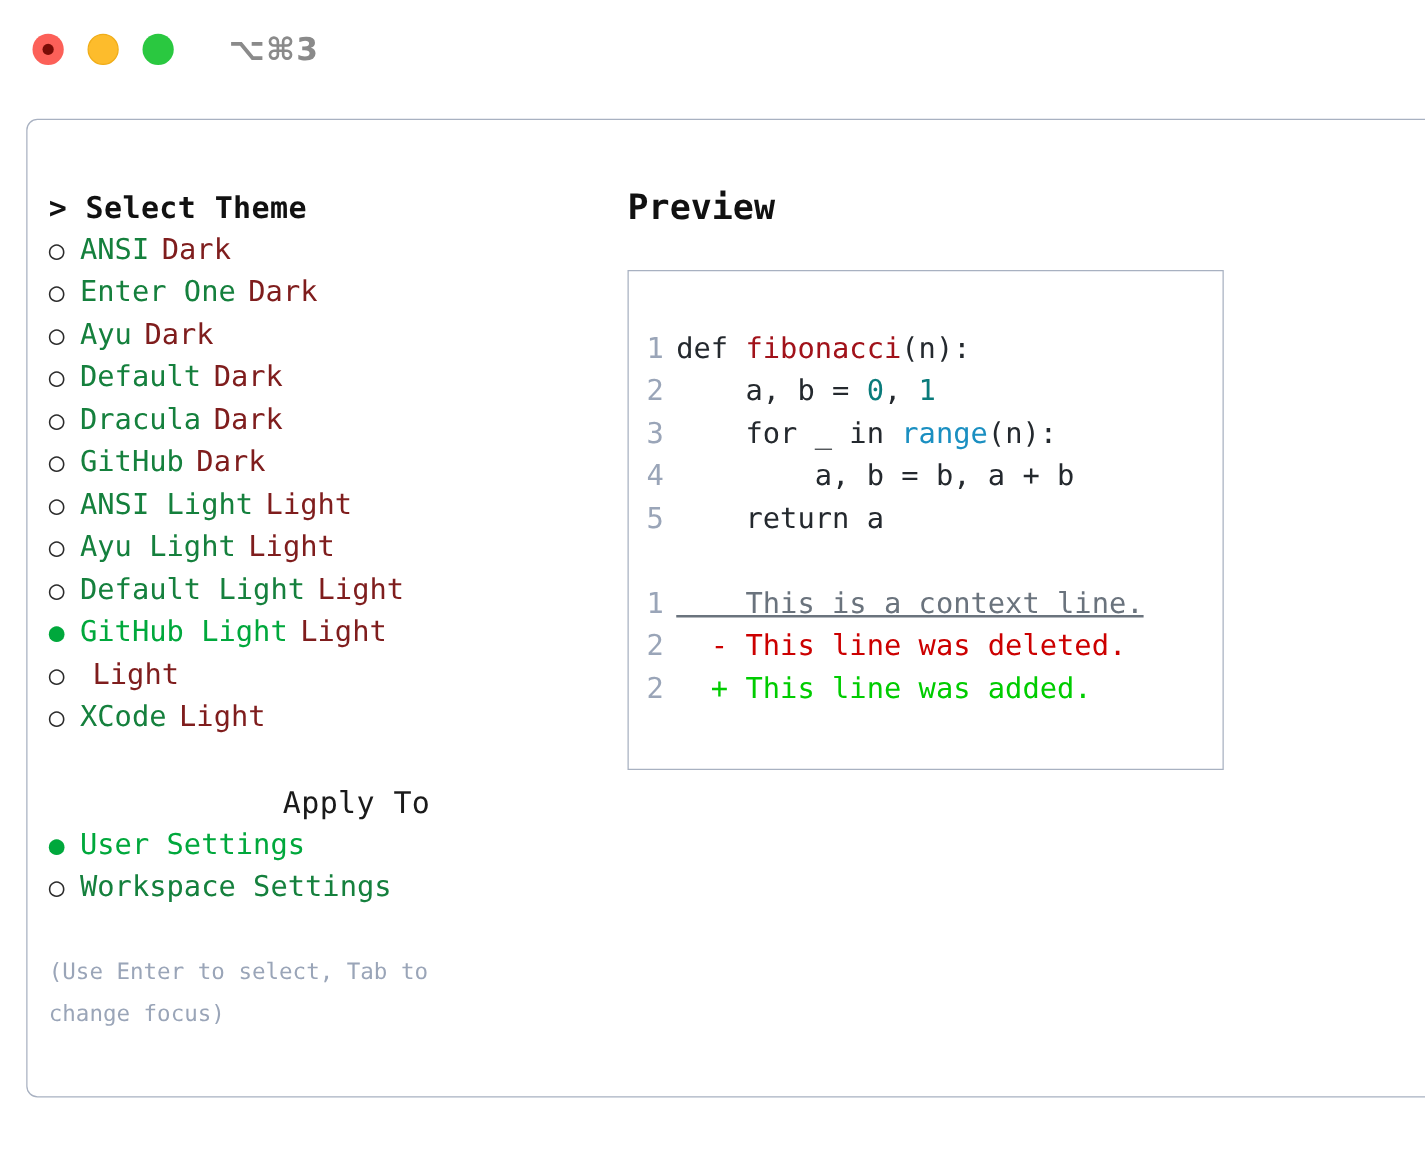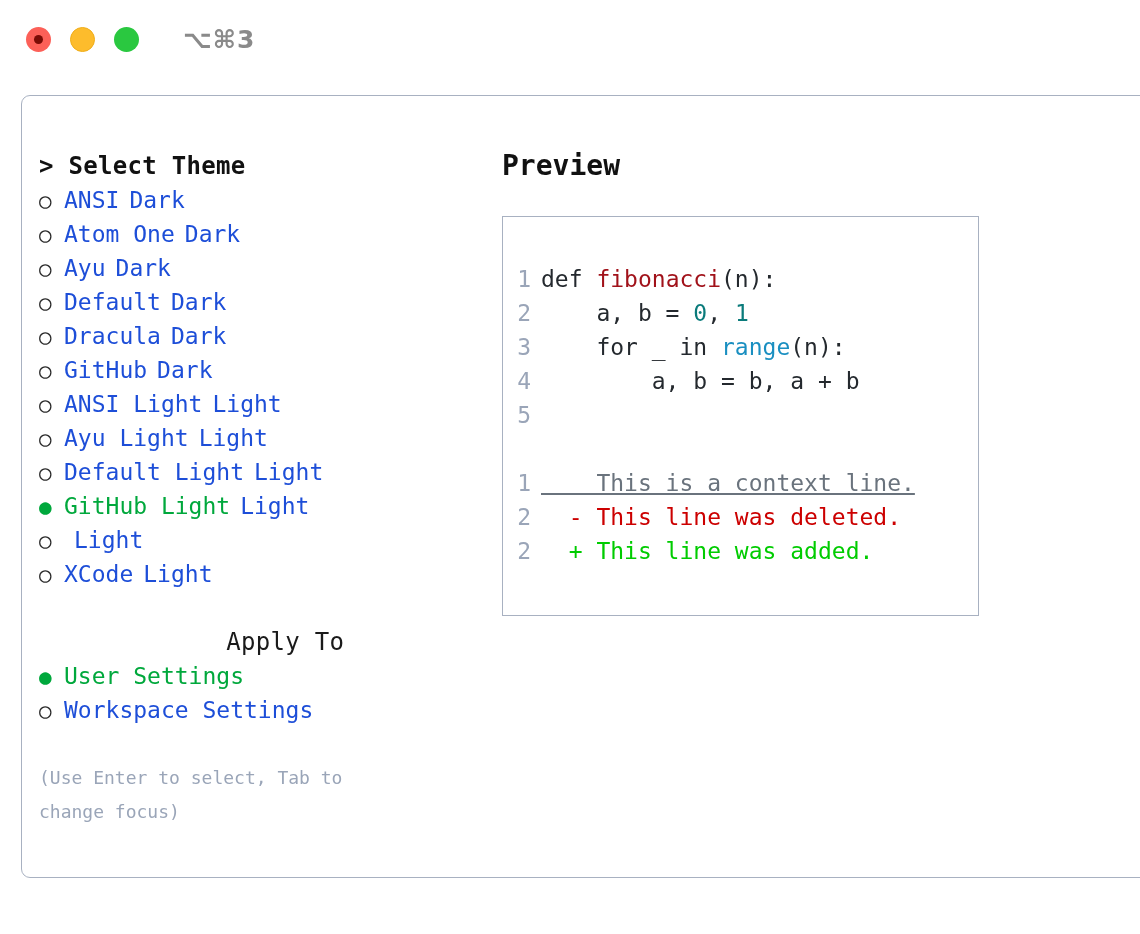--- a/index.html
+++ b/index.html
@@ -143,24 +143,24 @@
     flex: 0 0 25px;
     font-size: 21px;
     color: #2b2b2b;
     line-height: 34px;
   }
   .opt.selected .marker,
   .opt.selected .opt-label {
     color: #00a83c;
   }
   .opt .opt-label {
-    color: #1d4ed8;
+    color: #15803d;
   }
   .opt .opt-tag {
-    color: #1d4ed8;
+    color: #7f1d1d;
     margin-left: 10px;
     text-align: center;
   }
 
   .spacer-sm { height: 34px; }
 
   .apply-block { margin-top: 0; }
 
   .help {
     margin-top: 34px;
@@ -242,21 +242,21 @@
 
   <div class="panel">
     <div class="panel-inner">
 
       <div class="left-col">
 
         <div class="section-header">&gt; Select Theme</div>
 
         <ul class="opt-list" id="theme-list">
             <li class="opt"><span class="marker">○</span><span class="opt-label">ANSI</span><span class="opt-tag">Dark</span></li>
-            <li class="opt"><span class="marker">○</span><span class="opt-label">Atom One</span><span class="opt-tag">Dark</span></li>
+            <li class="opt"><span class="marker">○</span><span class="opt-label">Enter One</span><span class="opt-tag">Dark</span></li>
             <li class="opt"><span class="marker">○</span><span class="opt-label">Ayu</span><span class="opt-tag">Dark</span></li>
             <li class="opt"><span class="marker">○</span><span class="opt-label">Default</span><span class="opt-tag">Dark</span></li>
             <li class="opt"><span class="marker">○</span><span class="opt-label">Dracula</span><span class="opt-tag">Dark</span></li>
             <li class="opt"><span class="marker">○</span><span class="opt-label">GitHub</span><span class="opt-tag">Dark</span></li>
             <li class="opt"><span class="marker">○</span><span class="opt-label">ANSI Light</span><span class="opt-tag">Light</span></li>
             <li class="opt"><span class="marker">○</span><span class="opt-label">Ayu Light</span><span class="opt-tag">Light</span></li>
             <li class="opt"><span class="marker">○</span><span class="opt-label">Default Light</span><span class="opt-tag">Light</span></li>
             <li class="opt selected"><span class="marker">●</span><span class="opt-label">GitHub Light</span><span class="opt-tag">Light</span></li>
             <li class="opt"><span class="marker">○</span><span class="opt-tag">Light</span></li>
             <li class="opt"><span class="marker">○</span><span class="opt-label">XCode</span><span class="opt-tag">Light</span></li>
@@ -280,21 +280,21 @@
 
       <div class="right-col">
         <div class="preview-title">Preview</div>
 
         <div class="preview-box">
           <div id="code-block">
               <div class="code-line"><span class="gutter">1</span><span class="code-text"><span class="tok-kw">def </span><span class="tok-fn">fibonacci</span><span class="tok-plain">(n):</span></span></div>
               <div class="code-line"><span class="gutter">2</span><span class="code-text"><span class="tok-plain">    a, b = </span><span class="tok-num">0</span><span class="tok-plain">, </span><span class="tok-num">1</span></span></div>
               <div class="code-line"><span class="gutter">3</span><span class="code-text"><span class="tok-plain">    for _ in </span><span class="tok-call">range</span><span class="tok-plain">(n):</span></span></div>
               <div class="code-line"><span class="gutter">4</span><span class="code-text"><span class="tok-plain">        a, b = b, a + b</span></span></div>
-              <div class="code-line"><span class="gutter">5</span></div>
+              <div class="code-line"><span class="gutter">5</span><span class="code-text"><span class="tok-plain">    return a</span></span></div>
             </div>
           <div class="blank-line"></div>
           <div id="diff-block">
               <div class="code-line"><span class="gutter">1</span><span class="diff-ctx">    This is a context line.</span></div>
               <div class="code-line"><span class="gutter">2</span><span class="diff-del">  - This line was deleted.</span></div>
               <div class="code-line"><span class="gutter">2</span><span class="diff-add">  + This line was added.</span></div>
             </div>
         </div>
       </div>
 

